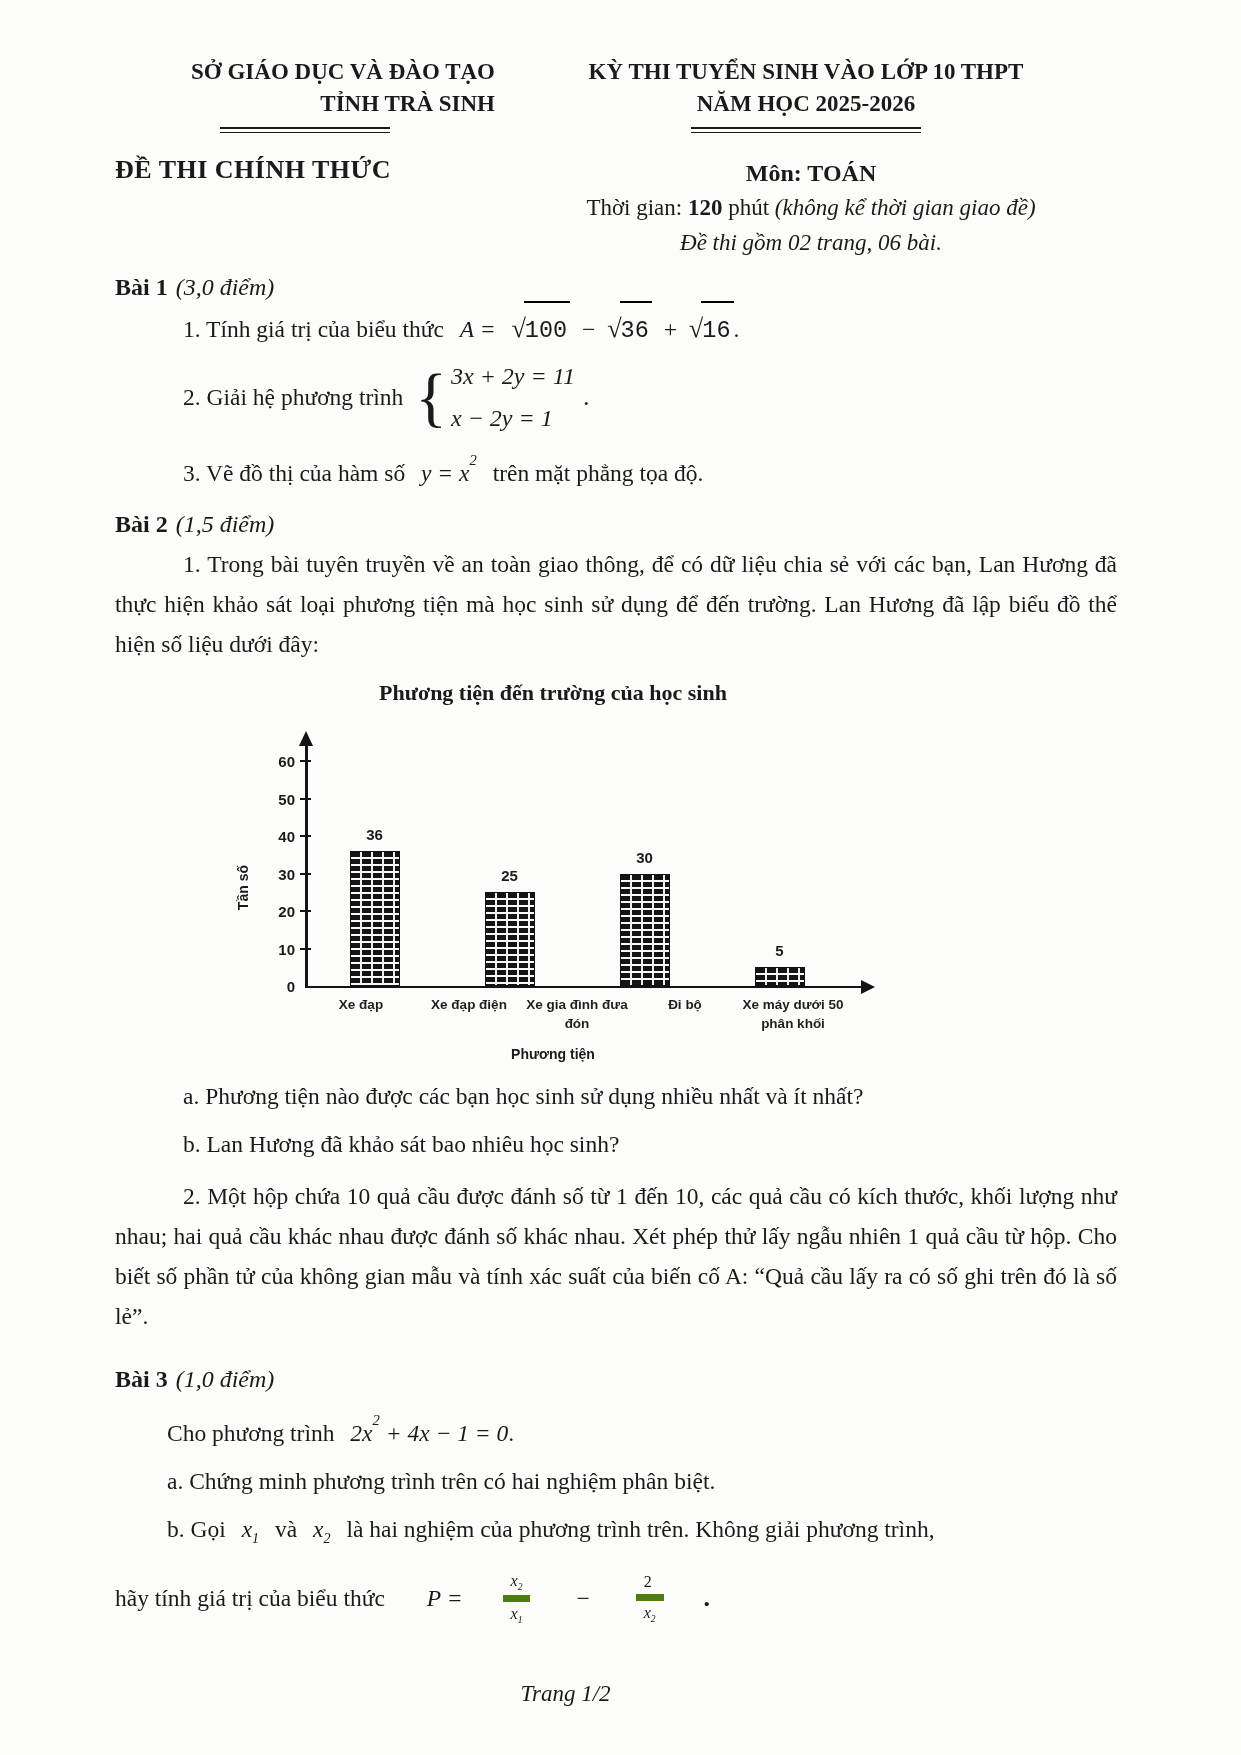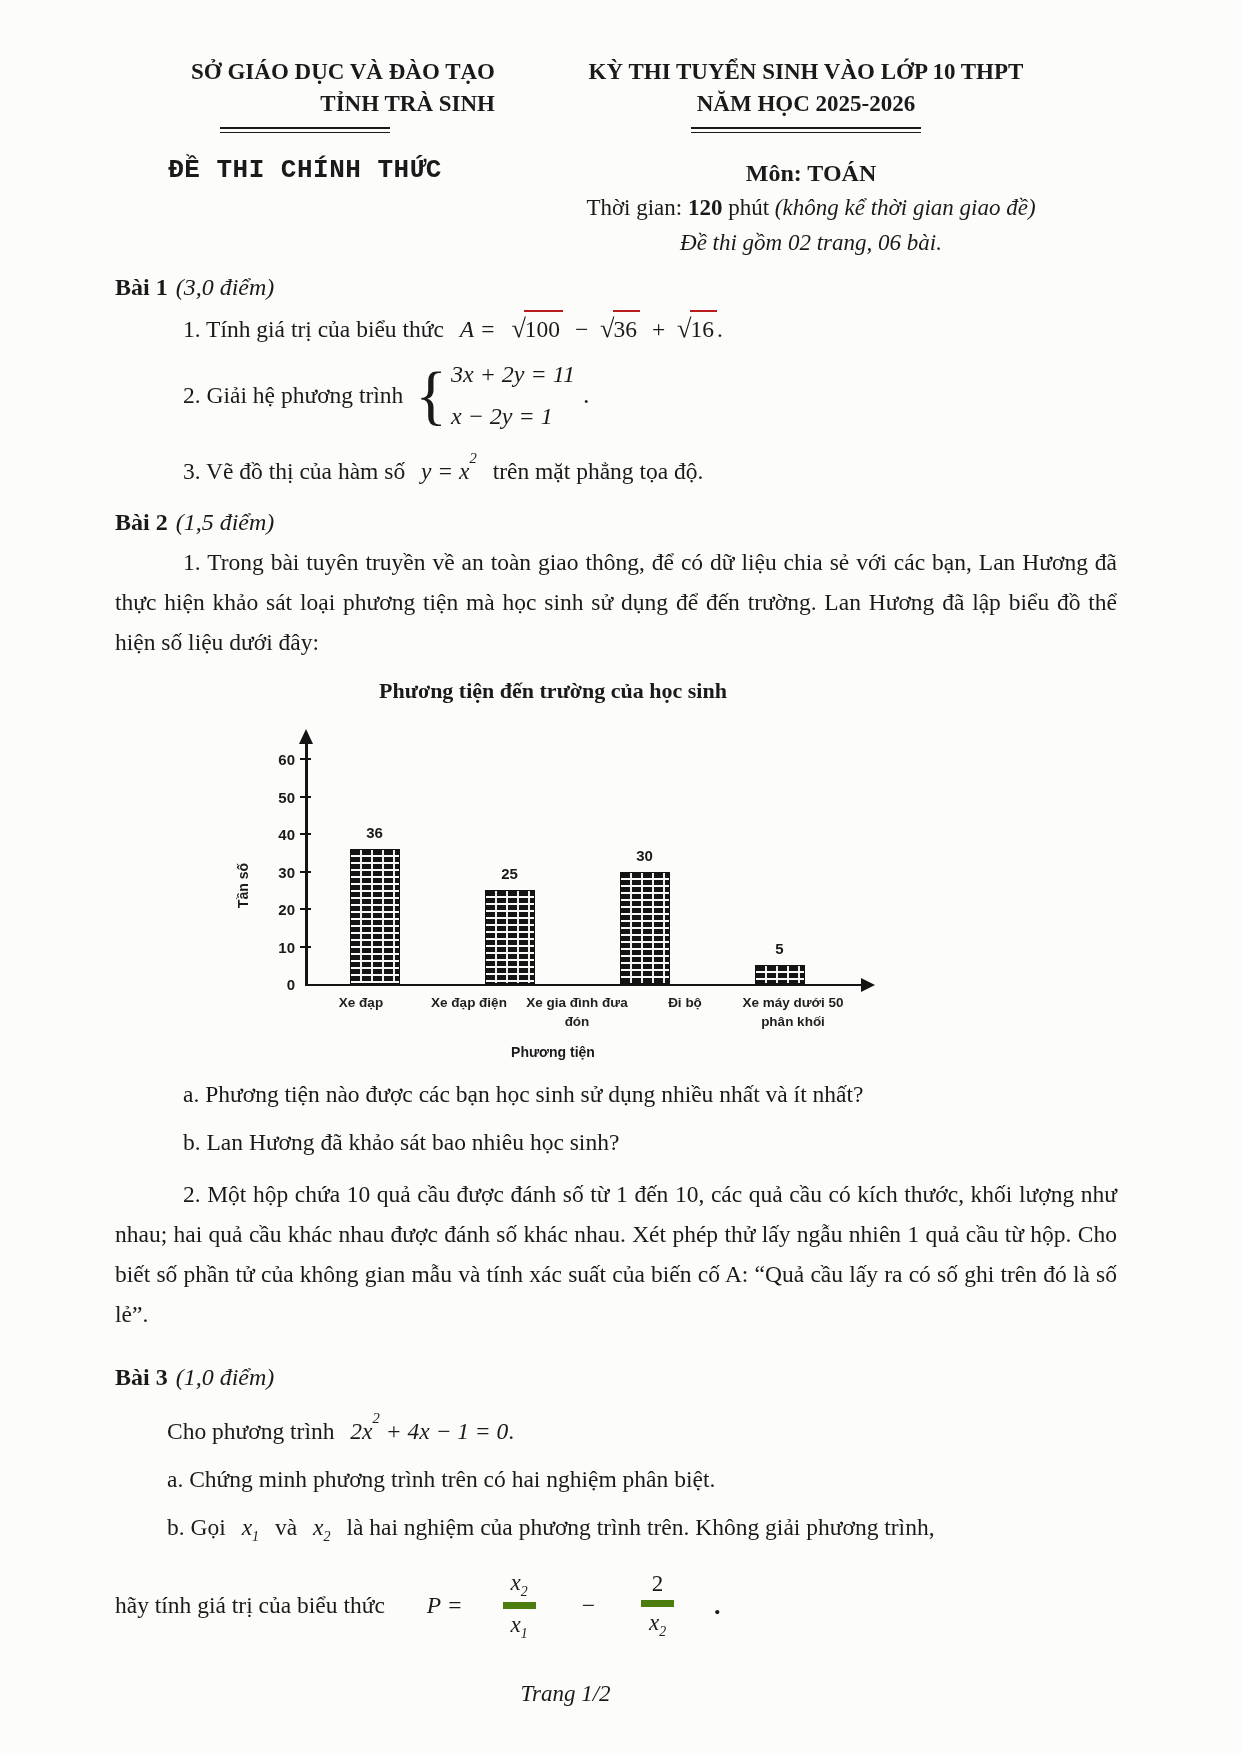--- a/index.html
+++ b/index.html
@@ -10,49 +10,49 @@
     padding:56px 124px 0 115px;overflow:hidden;
   }
   
   .hdr-row{display:flex;align-items:flex-start;}
   .hdr-left{width:380px;text-align:right;font-weight:bold;font-size:23px;line-height:1.4;}
   .hdr-right{flex:1;text-align:center;font-weight:bold;font-size:23px;line-height:1.4;}
   .rule{height:3px;border-top:2px solid #1a1a1a;border-bottom:1px solid #1a1a1a;margin:7px auto 0;}
   .rule-l{width:170px;}
   .rule-r{width:230px;}
   .hdr-row2{display:flex;margin-top:22px;}
-  .exam-label{width:380px;text-align:center;font-weight:bold;font-size:26px;letter-spacing:.5px;font-family:Liberation Mono, monospace;}
+  .exam-label{width:380px;text-align:left;font-weight:bold;font-size:26px;letter-spacing:.5px;}
   .meta{flex:1;padding-left:10px;font-size:23px;line-height:1.5;text-align:center;}
   .meta .subject{font-weight:bold;font-size:24px;}
   .it{font-style:italic;}
   .bold{font-weight:bold;}
   
   .sec-head{font-size:24px;margin:14px 0 0;}
   .sec-head .bt{font-weight:bold;}
   .sec-head .pts{font-style:italic;margin-left:8px;}
   .line{font-size:23.5px;line-height:40px;margin:8px 0 0;}
   .indent1{padding-left:68px;}
   .indent2{padding-left:52px;}
   .para{font-size:23.5px;line-height:40px;text-align:justify;text-indent:68px;margin:6px 0 0;}
   
   .math{font-style:italic;white-space:nowrap;}
   .mleft{margin-left:10px;}
   .op{margin:0 6px;font-style:normal;}
   .sqrt{white-space:nowrap;font-style:normal;}
   .rad{font-size:1.12em;font-style:normal;}
-  .radicand{border-top:2px solid #b91c1c;padding:4px 3px 0 1px;margin-left:-2px;font-style:normal;}
+  .radicand{border-top:2px solid #000000;padding:14px 3px 0 1px;margin-left:-2px;font-style:normal;font-family:Liberation Mono, monospace;}
   sup.sp{font-size:.62em;position:relative;top:-.5em;font-style:italic;}
   .sb{font-size:.6em;vertical-align:sub;font-style:italic;}
   .sysline{display:flex;align-items:center;margin-top:4px;}
   .syslabel{font-size:23.5px;}
   .brace{font-size:66px;font-weight:400;line-height:84px;margin:0 4px 0 12px;}
   .eqs{display:flex;flex-direction:column;justify-content:center;font-size:24px;line-height:42px;}
   .sys-dot{align-self:center;font-size:26px;margin-left:8px;}
   .fracline{display:flex;align-items:center;font-size:23.5px;margin-top:14px;gap:32px;}
-  .frac{display:inline-flex;flex-direction:column;align-items:center;font-size:23px;margin:0 8px;font-style:italic;}
+  .frac{display:inline-flex;flex-direction:column;font-size:16px;margin:0 8px;font-style:italic;}
   .frac .den{border-top:7px solid #4d7c0f;padding:3px 8px 0;}
   .frac .num{padding:0 8px 3px;}
   .mid-dot{font-size:26px;font-weight:bold;line-height:10px;}
   
   .chart{width:640px;margin:16px 0 6px 118px;}
   .chart-title{text-align:center;font-weight:bold;font-size:22px;font-family:"Liberation Serif","DejaVu Serif",serif;margin-bottom:14px;}
   .plot{position:relative;height:268px;}
   .yaxis{position:absolute;left:72px;bottom:0;width:2.5px;height:244px;background:#141414;}
   .yarrow{position:absolute;left:66px;bottom:242px;width:0;height:0;
           border-left:7px solid transparent;border-right:7px solid transparent;border-bottom:15px solid #141414;}

